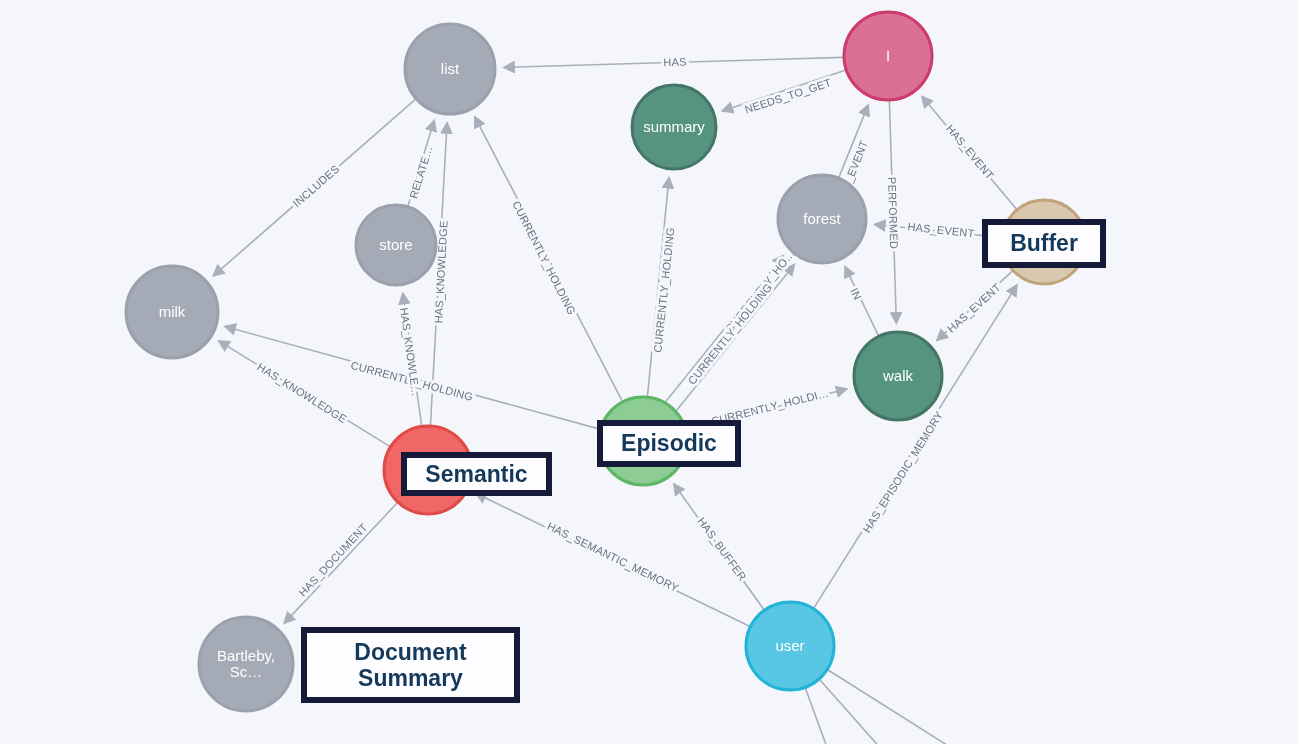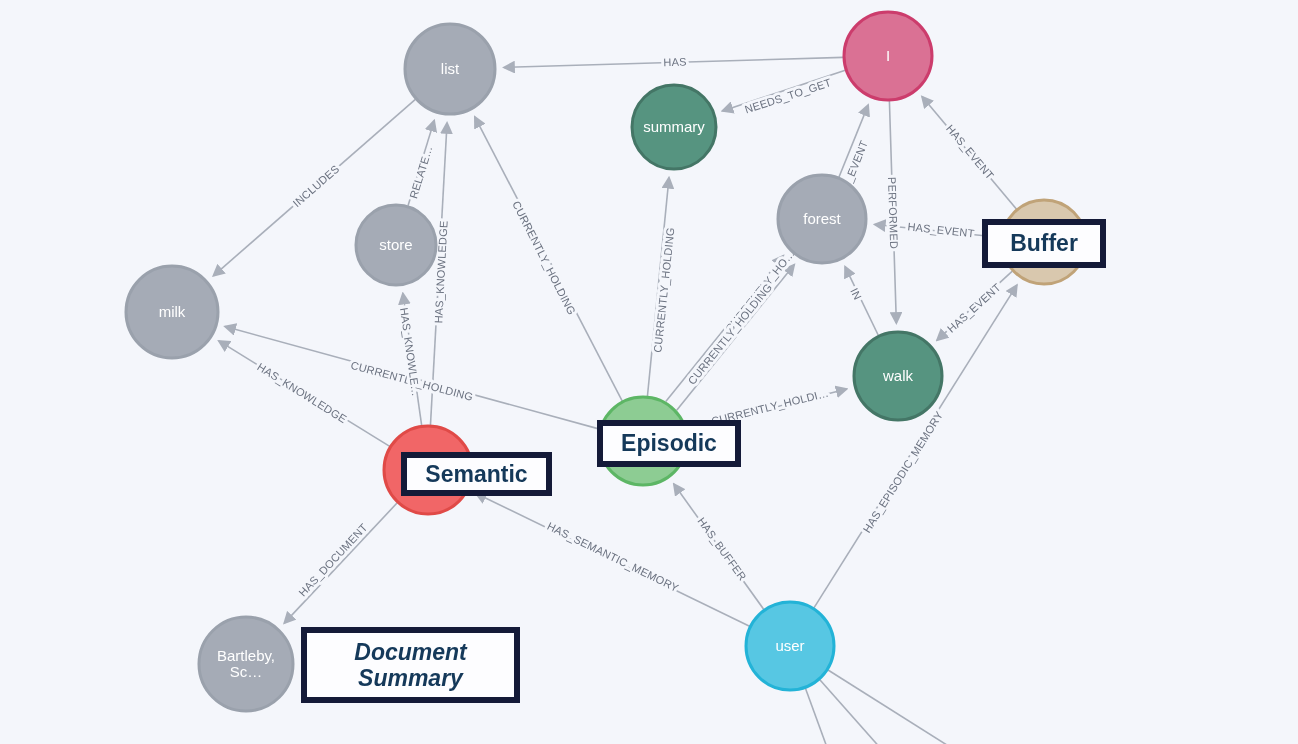--- a/index.html
+++ b/index.html
@@ -5,21 +5,21 @@
   html,body{margin:0;padding:0;}
   body{font-family:"Liberation Sans",sans-serif;}
   #stage{position:relative;width:1298px;height:744px;overflow:hidden;}
   #graph-svg{position:absolute;left:0;top:0;}
   .overlay{
     position:absolute;box-sizing:border-box;z-index:5;
     display:flex;align-items:center;justify-content:center;text-align:center;
     font-weight:bold;font-size:23px;line-height:1.15;
     padding:0 14px;
   }
-  #overlay-document-summary{padding:0 26px;font-style:italic;}
+  #overlay-document-summary{padding:0 26px;}
   .edge-label{
     font-size:11px;
     paint-order:stroke;
     stroke-linejoin:round;stroke-linecap:round;
     letter-spacing:0.2px;
   }
   .node-label{font-size:15px;pointer-events:none;}
 </style>
 </head>
 <body>

